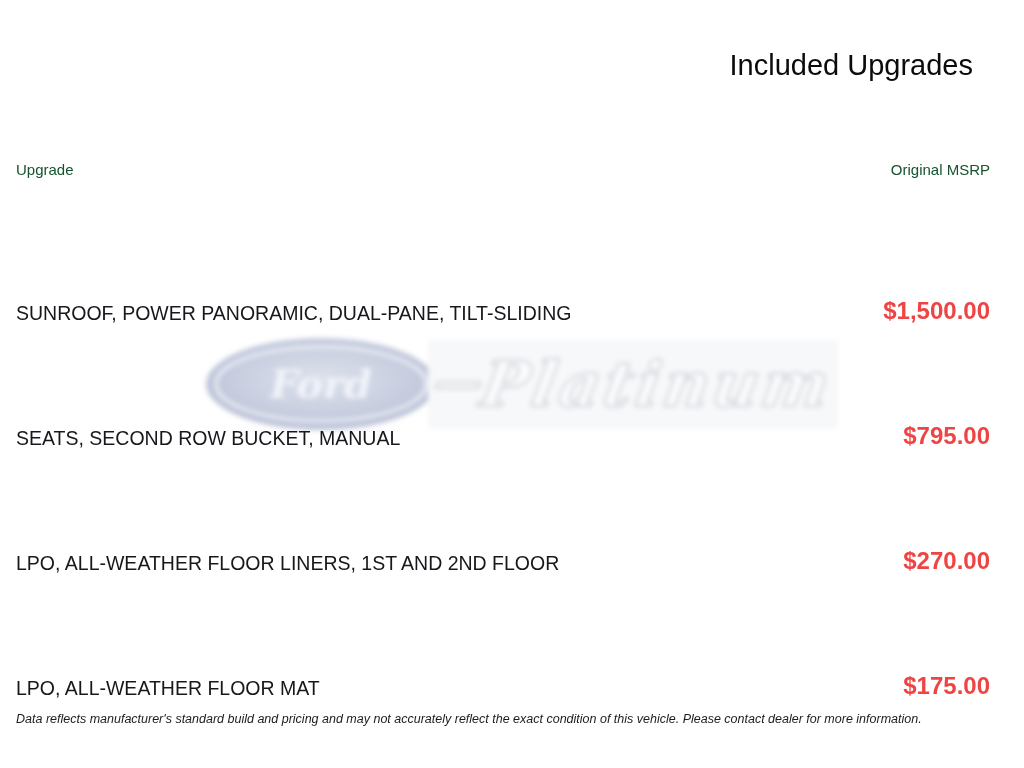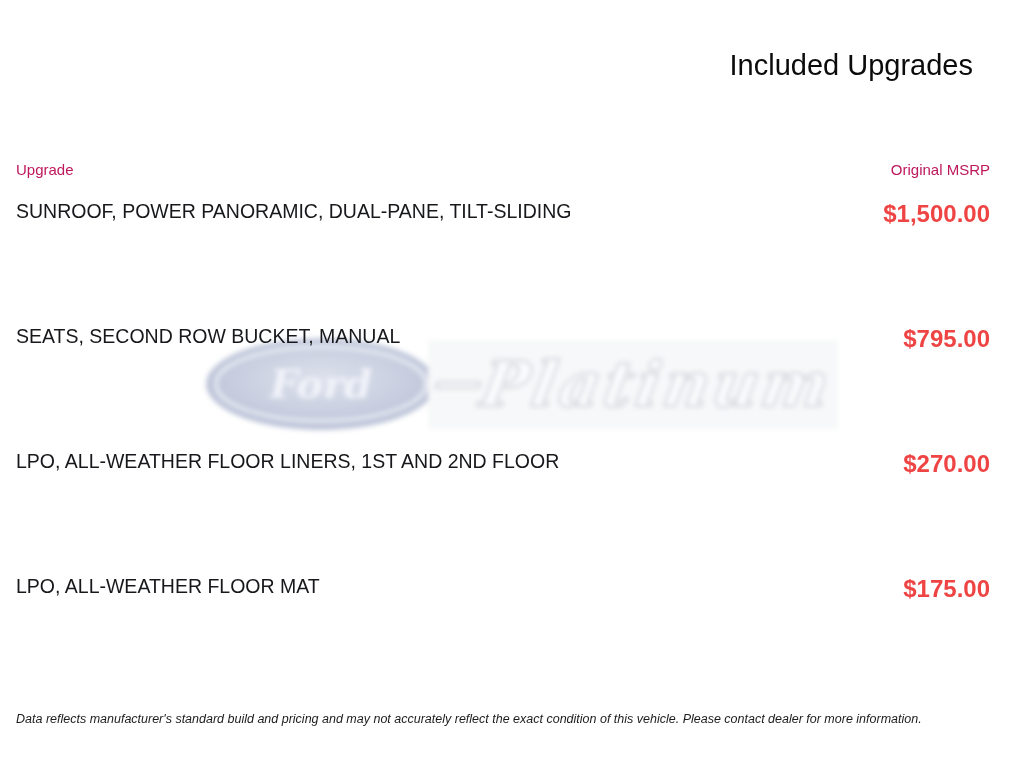--- a/index.html
+++ b/index.html
@@ -41,28 +41,28 @@
     padding: 48px 51px 0 0;
     text-align: right;
     font-size: 29px; font-weight: 400; line-height: 34px;
     color: #0b0b0c;
   }
 
   .thead {
     margin-top: 79px;
     padding: 0 34px 0 16px;
     display: flex; justify-content: space-between; align-items: center;
-    font-size: 15px; line-height: 18px; color: #be185d;
+    font-size: 15px; line-height: 18px; color: #14532d;
   }
 
   .tbody { margin-top: 21px; }
   .trow {
     height: 125px;
     padding: 0 34px 0 16px;
-    display: flex; justify-content: space-between; align-items: flex-start;
+    display: flex; justify-content: space-between; align-items: flex-end;
   }
   .cell-upgrade {
     font-size: 19.5px; line-height: 23px; color: #17181b;
     max-width: 560px;
   }
   .cell-price {
     font-size: 24px; font-weight: 700; color: #ef4444;
     white-space: nowrap;
     padding-left: 20px;
   }

